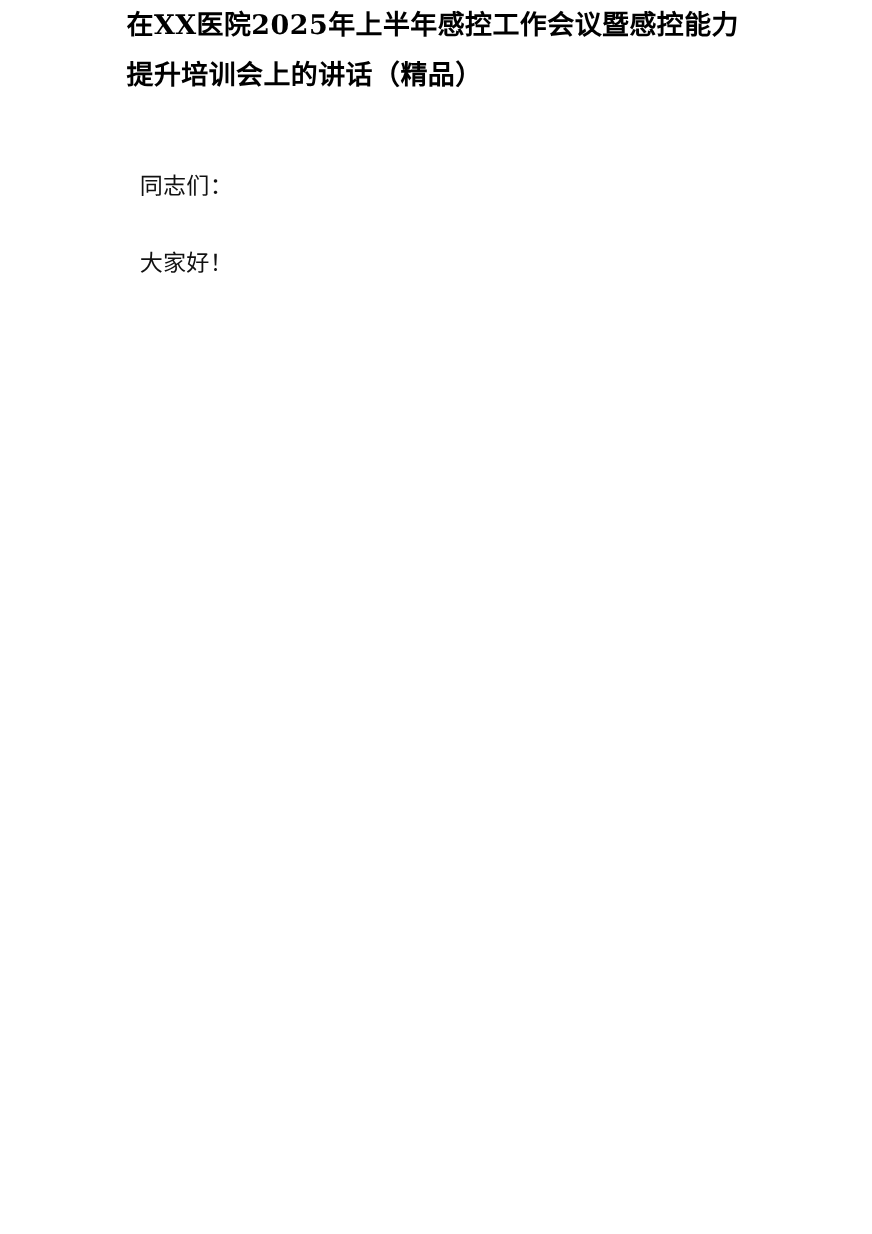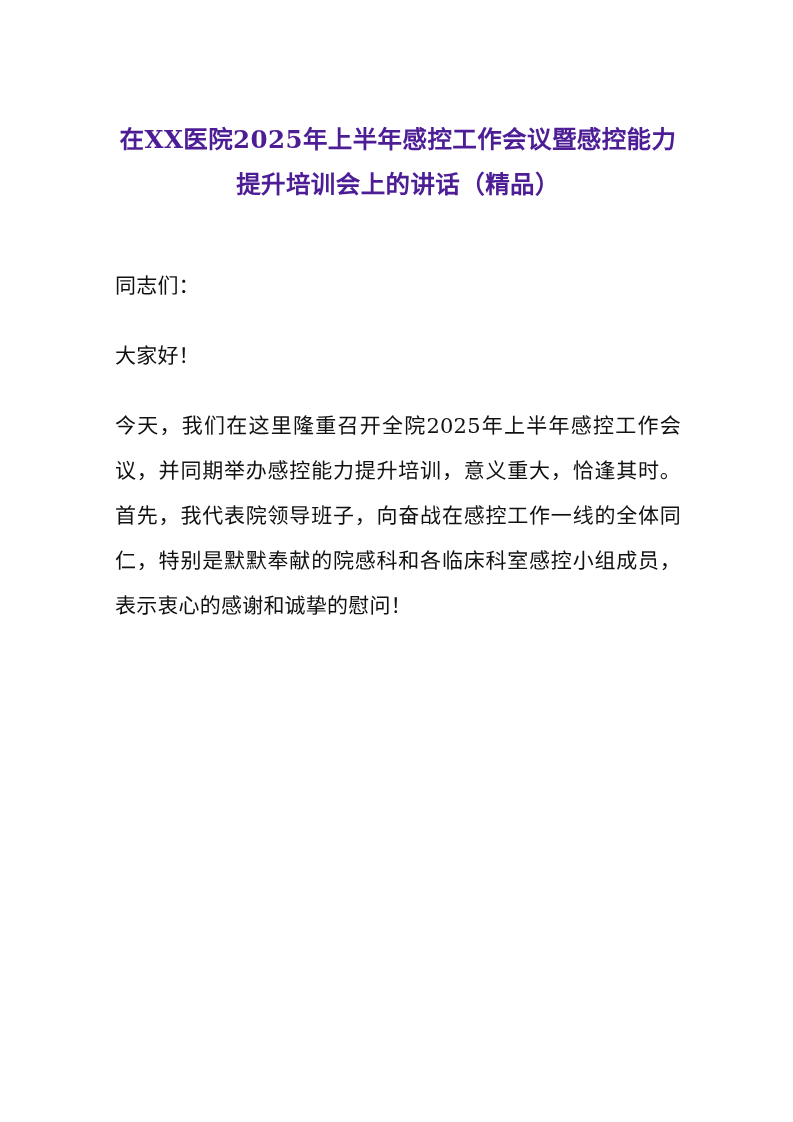--- a/index.html
+++ b/index.html
@@ -24,38 +24,36 @@
     left: 115px;
     top: 0;
     width: 566px;
   }
 
   .doc-title {
     font-family: "DejaVu Serif", "Liberation Serif", serif;
     font-weight: bold;
     font-size: 24.5px;
     line-height: 45px;
-    color: #4c1d95;
-    text-align: center;
+    color: #000000;
     margin: 0;
-    padding-top: 117px;
     letter-spacing: 0.4px;
     white-space: pre-wrap;
   }
 
   .body-block {
     margin-top: 57px;
   }
 
   .para {
     font-family: "DejaVu Serif", "Liberation Serif", serif;
     font-size: 21px;
     line-height: 45px;
     color: #111111;
-    margin: 0 0 25px 0;
+    margin: 0 0 25px 12px;
     text-align: justify;
     text-justify: inter-ideograph;
     text-align-last: left;
     letter-spacing: 0.2px;
     white-space: pre-wrap;
     word-break: break-all;
   }
 
   .para:last-child {
     margin-bottom: 0;
@@ -65,17 +63,16 @@
 <body>
 
 <div class="page">
   <div class="content">
 
     <h1 class="doc-title">在XX医院2025年上半年感控工作会议暨感控能力提升培训会上的讲话（精品）</h1>
 
     <div class="body-block">
       <p class="para">同志们：</p>
       <p class="para">大家好！</p>
-      <p class="para">今天，我们在这里隆重召开全院2025年上半年感控工作会议，并同期举办感控能力提升培训，意义重大，恰逢其时。首先，我代表院领导班子，向奋战在感控工作一线的全体同仁，特别是默默奉献的院感科和各临床科室感控小组成员，表示衷心的感谢和诚挚的慰问！</p>
     </div>
 
   </div>
 </div>
 
 </body></html>

